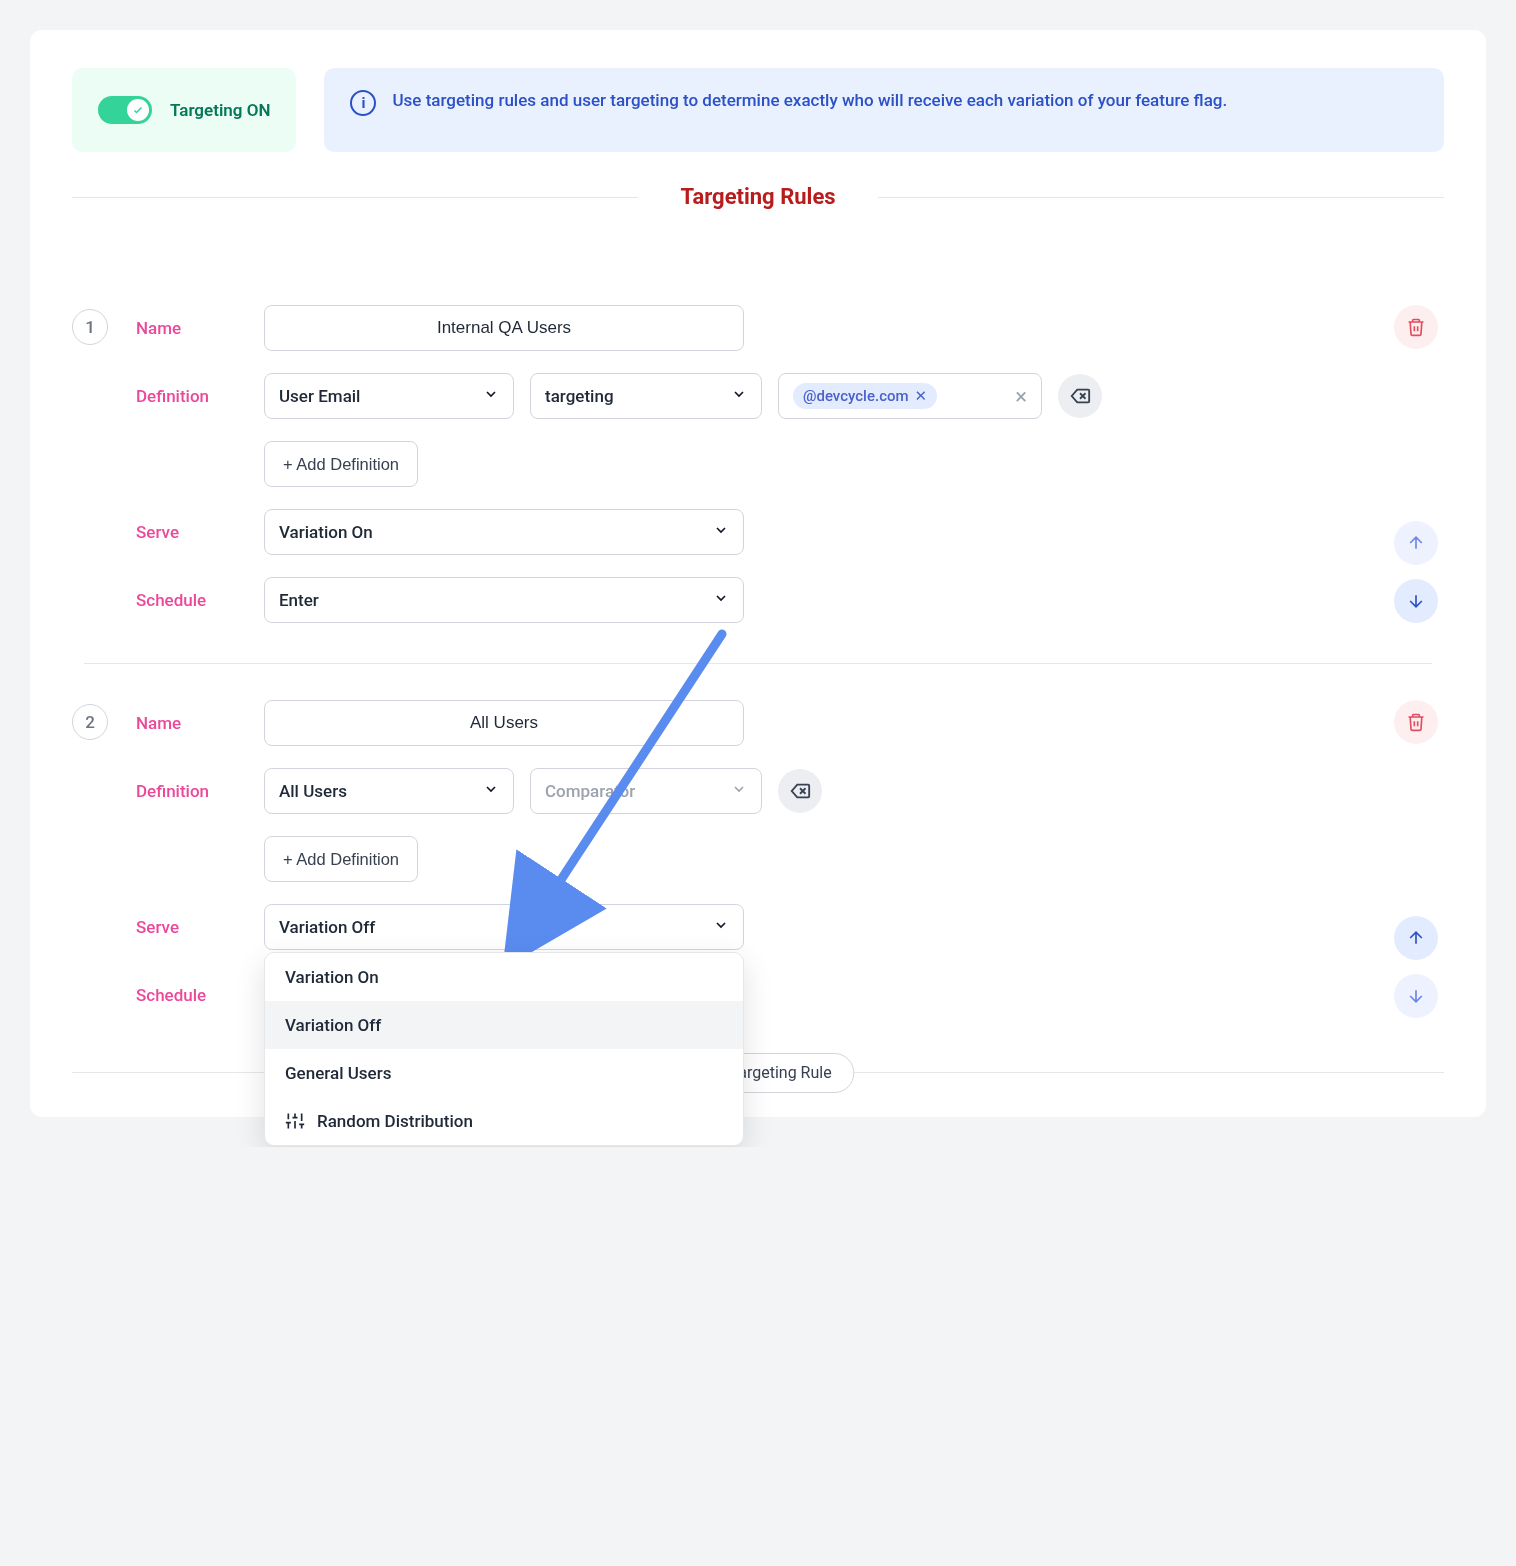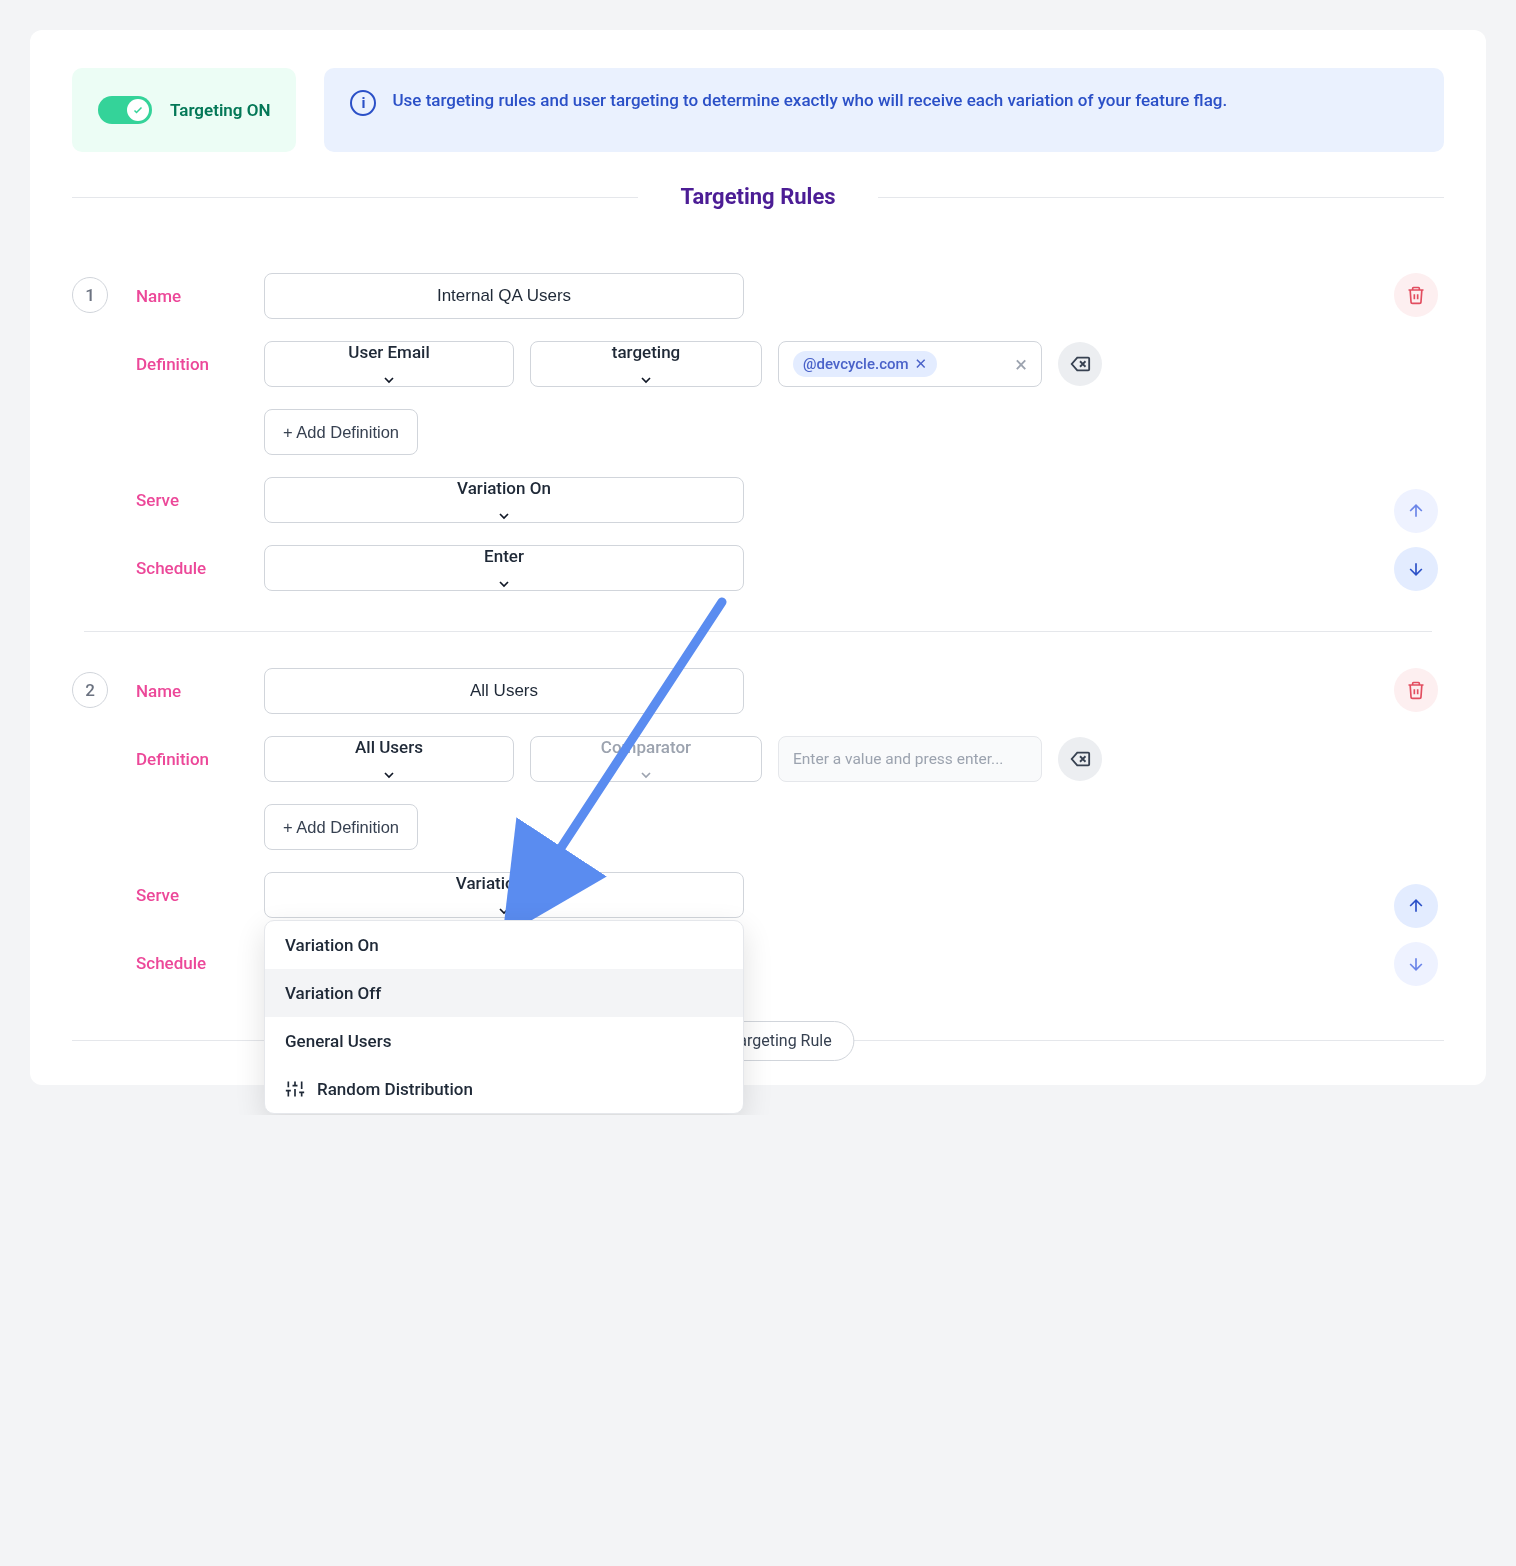--- a/index.html
+++ b/index.html
@@ -61,22 +61,22 @@
     color:#2b50c7;
     font-weight:700;
     font-size:15px;
     margin-top:2px;
   }
   .info-text { color:#2b50c7; font-size:17px; line-height:1.45; font-weight:500;}
   .section-title {
     text-align:center;
     font-size:22px;
     font-weight:700;
-    color:#4c1d95;
-    margin-bottom: 28px;
+    color:#b91c1c;
+    margin-bottom: 60px;
     position:relative;
   }
   .section-title::before,
   .section-title::after {
     content:"";
     position:absolute;
     top:50%;
     height:1px;
     background:#e5e7eb;
     width: calc(50% - 120px);
@@ -124,21 +124,20 @@
     font-size:17px;
     color:#1f2937;
     padding: 0 14px;
   }
   .input { width: 480px; text-align: center; }
   .select {
     display:flex;align-items:center;justify-content:space-between;
     cursor:pointer;
     gap:10px;
     font-weight:500;
-    flex-direction:column;
   }
   .select .chev { color:#111827; }
   .select.sm { width: 250px; }
   .select.md { width: 232px; }
   .select.lg { width: 480px; }
   .select.disabled { color:#9ca3af; }
   .select.disabled .chev{color:#9ca3af;}
   .tagbox {
     width: 264px;
     display:flex;align-items:center;gap:10px;
@@ -387,23 +386,20 @@
               </svg>
           </span>
         </div>
         <div class="select md disabled">
           <span>Comparator</span>
           <span class="chev">
             <svg width="16" height="16" viewBox="0 0 24 24" fill="none" stroke="currentColor" stroke-width="2.5">
                 <path d="M6 9l6 6 6-6"></path>
               </svg>
           </span>
-        </div>
-        <div class="tagbox empty">
-          <span class="placeholder">Enter a value and press enter...</span>
         </div>
         <div class="backspace-btn">
           <svg viewBox="0 0 24 24" fill="none" stroke="currentColor" stroke-width="2">
             <path d="M21 5H9l-6 7 6 7h12a1 1 0 001-1V6a1 1 0 00-1-1z"></path>
               <path d="M12 9l6 6M18 9l-6 6"></path>
           </svg>
         </div>
       </div>
       <div class="control-row">
         <button class="add-btn">+ Add Definition</button>

